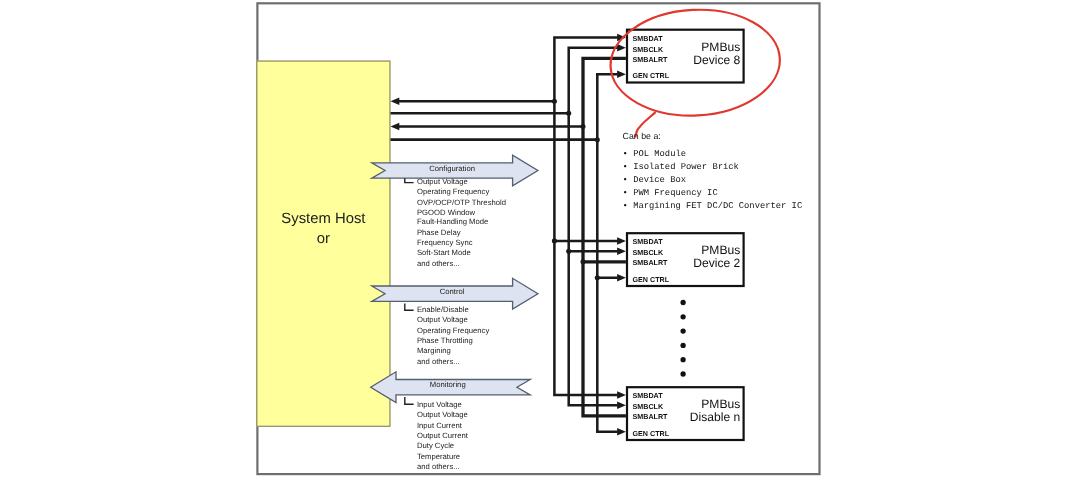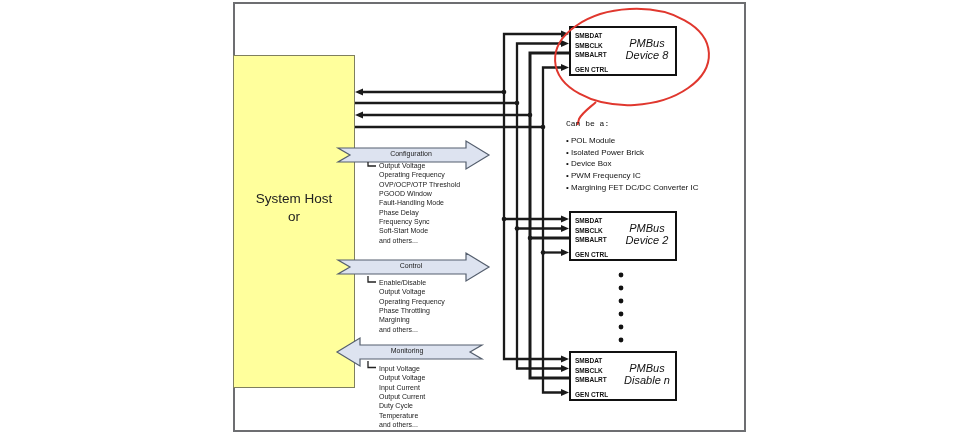--- a/index.html
+++ b/index.html
@@ -16,30 +16,30 @@
     box-sizing:border-box;background:var(--host-fill,#ffff9c);border:1px solid #7f7f5f;
     display:flex;flex-direction:column;justify-content:center;align-items:center;
     text-align:left;font-size:13.5px;line-height:18px;color:#222;padding:0 5px 28px 5px;
   }
   .device{
     position:absolute;left:569px;width:108px;height:50px;box-sizing:border-box;
     border:2px solid #111;background:#fff;
   }
   .pin{position:absolute;left:4px;font-size:6.5px;font-weight:700;line-height:7px;color:#111;white-space:nowrap;}
   .p1{top:4px}.p2{top:13.5px}.p3{top:23px}.p4{top:37.5px}
-  .dev-title{position:absolute;left:50px;top:10px;width:52px;text-align:center;font-size:11px;line-height:11.5px;color:#111;font-style:italic;}
+  .dev-title{position:absolute;left:50px;top:10px;width:52px;text-align:right;font-size:11px;line-height:11.5px;color:#111;}
   svg#wires{position:absolute;left:0;top:0;pointer-events:none;}
   .flow-label{
     position:absolute;width:110px;text-align:center;font-size:7px;line-height:8px;color:#1b1b1b;
   }
   .feat-list{position:absolute;font-size:7px;line-height:9.35px;color:#1b1b1b;white-space:nowrap;}
   .annotation{position:absolute;left:566px;top:119px;font-size:8px;color:#111;white-space:nowrap;}
-  .annotation .intro{line-height:10px;font-family:Liberation Mono, monospace;}
+  .annotation .intro{line-height:10px;}
   .annotation .ann-items{margin-top:6px;}
-  .annotation .ann-items > div{line-height:11.7px;}
+  .annotation .ann-items > div{line-height:11.7px;font-family:Liberation Mono, monospace;}
   .annotation .ann-items > div::before{content:"• ";}
 </style>
 </head>
 <body>
 
 <div id="canvas">
 
   <div id="frame"></div>
 
   <div class="host">

